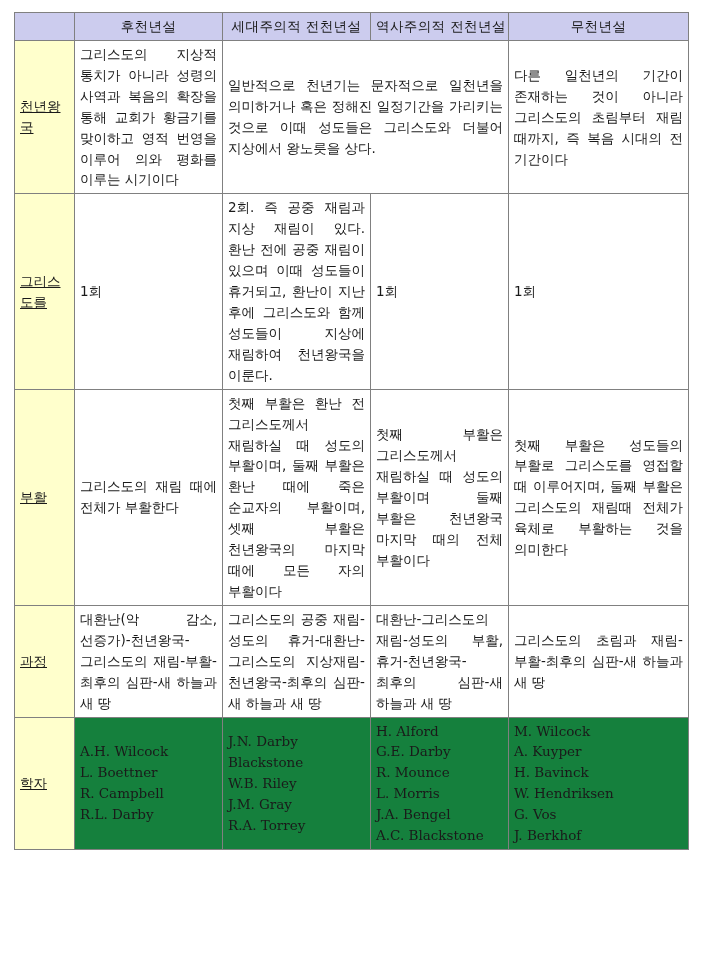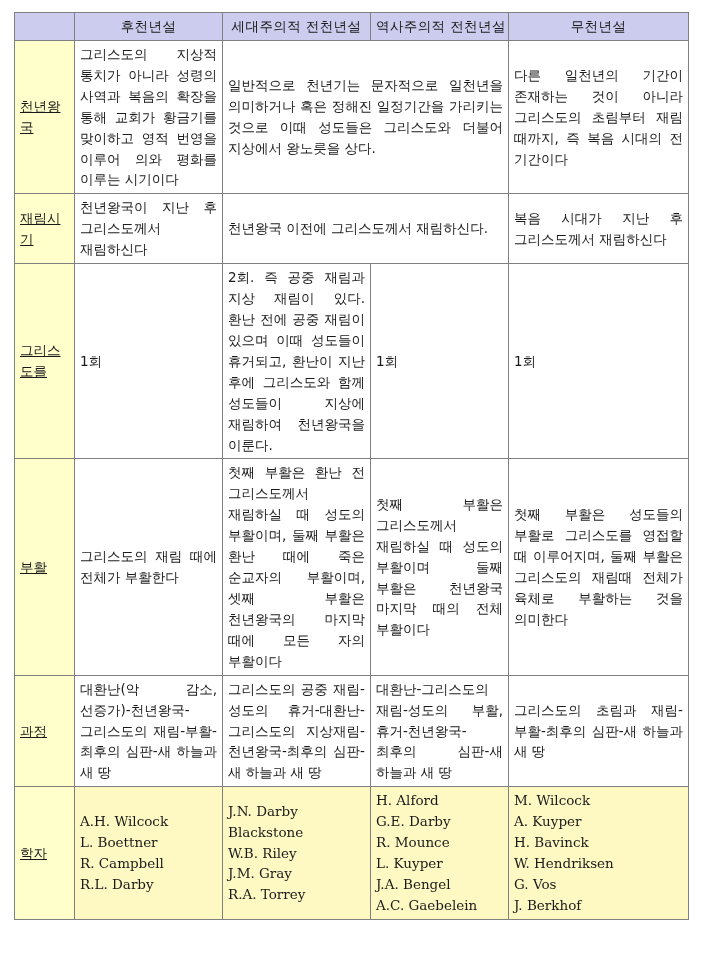--- a/index.html
+++ b/index.html
@@ -20,21 +20,21 @@
     left: 14px;
     top: 12px;
     width: 674px;
     box-sizing: border-box;
   }
 
   table.compare {
     border-collapse: collapse;
     table-layout: fixed;
     width: 674px;
-    background: #fef9c3;
+    background: #15803d;
     padding-left: 20px;
   }
 
   table.compare td,
   table.compare th {
     border: 1px solid #808080;
     vertical-align: middle;
     padding: 3px 5px;
     font-weight: normal;
     font-size: 13.5px;
@@ -122,26 +122,20 @@
 
     <tbody>
 
       <tr>
         <td class="rowlabel">천년왕국</td>
         <td class="body center-v">그리스도의 지상적 통치가 아니라 성령의 사역과 복음의 확장을 통해 교회가 황금기를 맞이하고 영적 번영을 이루어 의와 평화를 이루는 시기이다</td>
         <td class="body center-v" colspan="2">일반적으로 천년기는 문자적으로 일천년을 의미하거나 혹은 정해진 일정기간을 가리키는 것으로 이때 성도들은 그리스도와 더불어 지상에서 왕노릇을 상다.</td>
         <td class="body center-v">다른 일천년의 기간이 존재하는 것이 아니라 그리스도의 초림부터 재림 때까지, 즉 복음 시대의 전 기간이다</td>
       </tr>
 
-      <tr>
-        <td class="rowlabel">재림시기</td>
-        <td class="body center-v">천년왕국이 지난 후 그리스도께서 재림하신다</td>
-        <td class="body center-v single-line" colspan="2">천년왕국 이전에 그리스도께서 재림하신다.</td>
-        <td class="body center-v">복음 시대가 지난 후 그리스도께서 재림하신다</td>
-      </tr>
 
       <tr>
         <td class="rowlabel">그리스도를</td>
         <td class="body center-v single-line">1회</td>
         <td class="body top-v">2회. 즉 공중 재림과 지상 재림이 있다. 환난 전에 공중 재림이 있으며 이때 성도들이 휴거되고, 환난이 지난 후에 그리스도와 함께 성도들이 지상에 재림하여 천년왕국을 이룬다.</td>
         <td class="body center-v single-line">1회</td>
         <td class="body center-v single-line">1회</td>
       </tr>
 
       <tr>
@@ -172,23 +166,23 @@
             <span class="nm">J.N. Darby</span>
             <span class="nm">Blackstone</span>
             <span class="nm">W.B. Riley</span>
             <span class="nm">J.M. Gray</span>
             <span class="nm">R.A. Torrey</span>
           </td>
         <td class="scholars">
             <span class="nm">H. Alford</span>
             <span class="nm">G.E. Darby</span>
             <span class="nm">R. Mounce</span>
-            <span class="nm">L. Kuyper</span>
+            <span class="nm">L. Morris</span>
             <span class="nm">J.A. Bengel</span>
-            <span class="nm">A.C. Gaebelein</span>
+            <span class="nm">A.C. Blackstone</span>
           </td>
         <td class="scholars">
             <span class="nm">M. Wilcock</span>
             <span class="nm">A. Kuyper</span>
             <span class="nm">H. Bavinck</span>
             <span class="nm">W. Hendriksen</span>
             <span class="nm">G. Vos</span>
             <span class="nm">J. Berkhof</span>
           </td>
       </tr>

